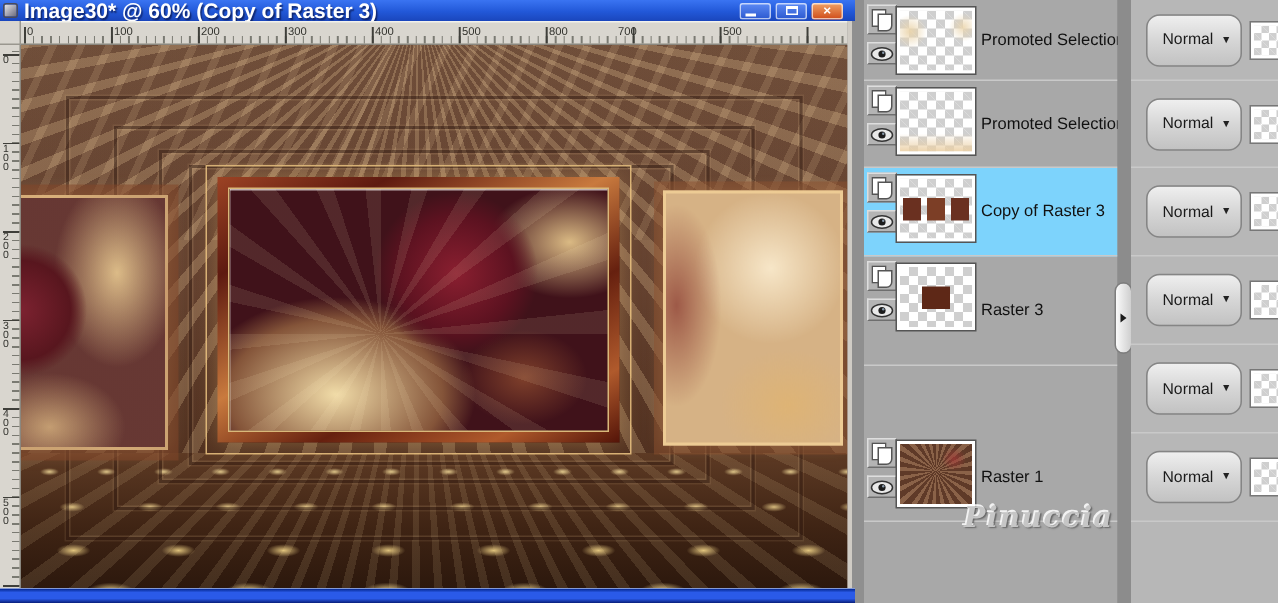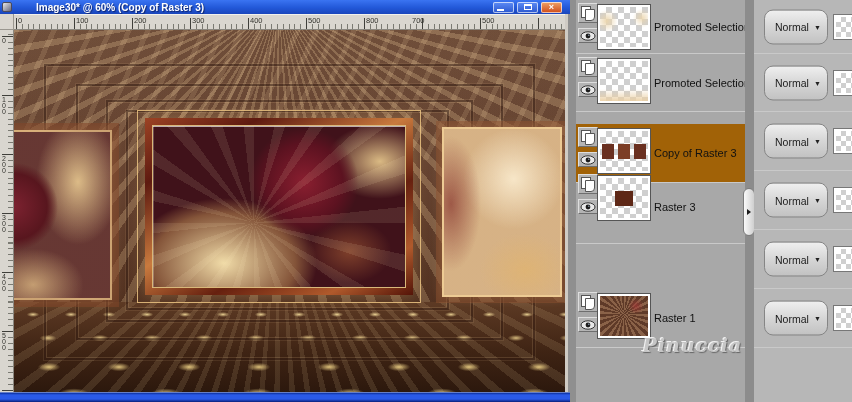--- a/index.html
+++ b/index.html
@@ -15,22 +15,22 @@
     position:absolute; left:0; top:0; width:570px; height:14px;
     background:linear-gradient(180deg,#3a74f2 0%,#2258d8 55%,#1a46bc 100%);
     display:flex; align-items:center; padding:0 2px; overflow:hidden;
   }
   .win-icon {
     width:10px; height:10px; margin-right:4px; border-radius:2px;
     background:linear-gradient(135deg,#e8e8e8 0%,#9a9aa8 60%,#6a6a7a 100%);
     border:1px solid #4a4a5a; flex:0 0 auto;
   }
   .win-title {
-    color:#fff; font-size:10px; font-weight:bold; white-space:nowrap;
-    text-shadow:1px 1px 1px rgba(0,0,30,.55); flex:1 1 auto;margin-left:20px;
+    color:#fff; font-size:14px; font-weight:bold; white-space:nowrap;
+    text-shadow:1px 1px 1px rgba(0,0,30,.55); flex:1 1 auto;
   }
   .tb-btns { display:flex; gap:3px; margin-right:6px; }
   .tb-btn {
     width:21px; height:11px; border-radius:2px; position:relative;
     background:linear-gradient(180deg,#5e8cf6 0%,#2a57ce 100%);
     box-shadow:inset 0 0 0 1px rgba(255,255,255,.65);
     display:flex; align-items:center; justify-content:center;
     color:#fff; font-size:9px; font-weight:bold; line-height:1;
   }
   .tb-btn.close { background:linear-gradient(180deg,#f0a468 0%,#cf4a18 100%); }
@@ -132,21 +132,21 @@
   .palette-left { position:absolute; left:576px; top:0; width:169px; height:402px; background:#a8a8a8; }
   .palette-right { position:absolute; left:754px; top:0; width:98px; height:402px; background:#b7b7b7; }
   .splitter { position:absolute; left:745px; top:0; width:9px; height:402px; background:#8c8c8c; }
   .splitter-handle { position:absolute; left:-2px; top:188px; width:12px; height:48px;
     background:linear-gradient(90deg,#fafafa,#cfcfcf); border:1px solid #7d7d7d; border-radius:6px;
     display:flex; align-items:center; justify-content:center; }
   .splitter-tri { width:0; height:0; border-left:4px solid #1a1a1a;
     border-top:3px solid transparent; border-bottom:3px solid transparent; }
 
   .lrow { position:absolute; left:0; width:169px; border-bottom:1px solid #c9c9c9; }
-  .lrow.selected { background:#a16207;margin-top:12px; }
+  .lrow.selected { background:#7dd3fc; }
   .rrow { position:absolute; left:0; width:98px; border-bottom:1px solid #c9c9c9; }
 
   .type-btn { position:absolute; left:2px; top:3px; width:20px; height:20px;
     background:#b4b4b4; border:1px solid; border-color:#dedede #6e6e6e #6e6e6e #dedede; }
   .page { position:absolute; background:#fff; border:1px solid #555; width:10px; height:12px; }
   .page-back { left:2px; top:2px; }
   .page-front { left:6px; top:5px; border-bottom-right-radius:4px; }
   .eye-btn { position:absolute; left:2px; top:28px; width:20px; height:15px;
     background:#b4b4b4; border:1px solid; border-color:#dedede #6e6e6e #6e6e6e #dedede;
     display:flex; align-items:center; justify-content:center; }

